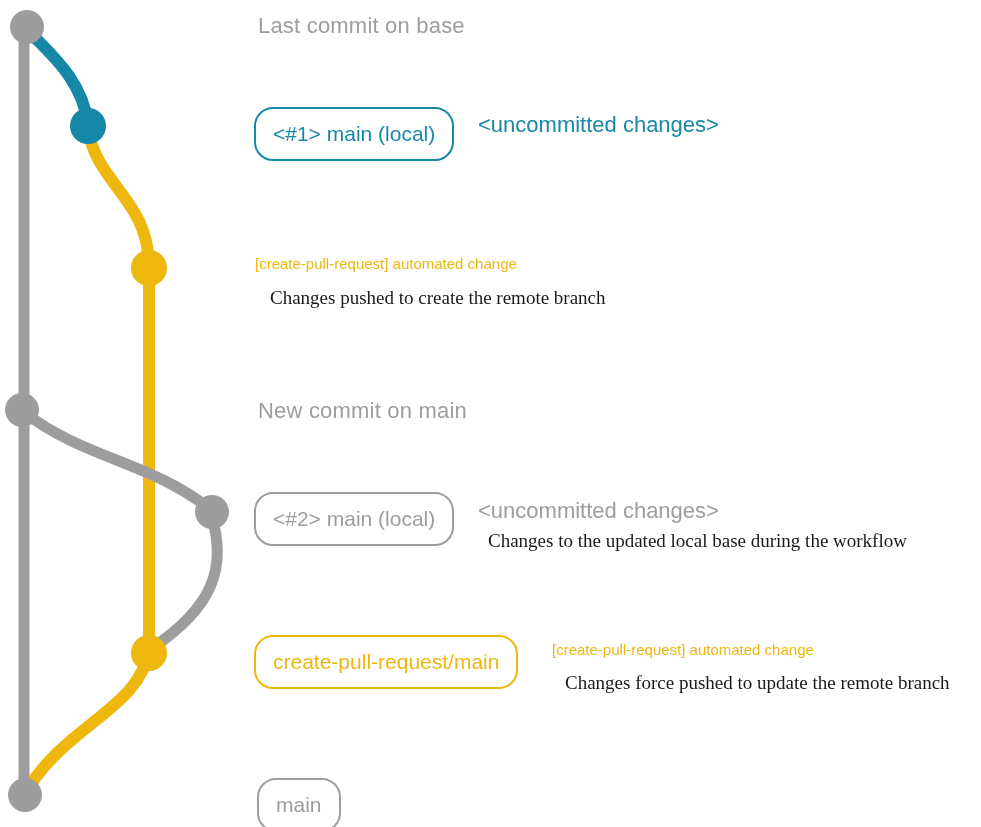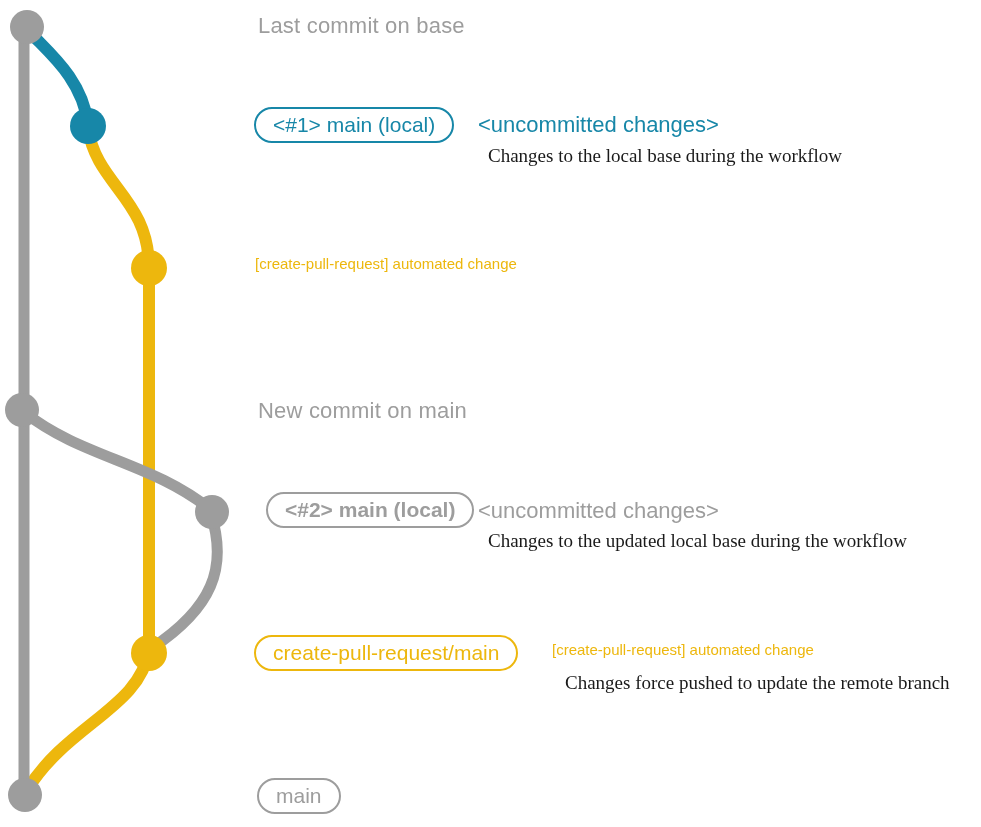--- a/index.html
+++ b/index.html
@@ -19,21 +19,21 @@
   .heading {
     font-size: 22px;
     color: var(--color-gray);
     letter-spacing: 0.2px;
   }
 
   .branch-box {
     display: inline-block;
     border: 2px solid;
     border-radius: 19px;
-    padding: 3px 17px;
+    padding: 12px 17px;
     font-size: 21px;
     line-height: 1.25;
     background: #ffffff;
   }
   .box-teal   { color: var(--color-teal);   border-color: var(--color-teal); }
   .box-gray   { color: var(--color-gray);   border-color: var(--color-gray); }
   .box-yellow { color: var(--color-yellow); border-color: var(--color-yellow); }
 
   .status-teal { font-size: 22px; color: var(--color-teal); }
   .status-gray { font-size: 22px; color: var(--color-gray); }
@@ -79,27 +79,27 @@
     <circle cx="22" cy="410" r="17" class="fill-gray"></circle>
     <circle cx="212" cy="512" r="17" class="fill-gray"></circle>
     <circle cx="149" cy="653" r="18" class="fill-yellow"></circle>
     <circle cx="25" cy="795" r="17" class="fill-gray"></circle>
   </svg>
 
   <div class="abs heading" style="left:258px; top:13px;">Last commit on base</div>
 
   <div class="abs branch-box box-teal" style="left:254px; top:107px;">&lt;#1&gt; main (local)</div>
   <div class="abs status-teal" style="left:478px; top:112px;">&lt;uncommitted changes&gt;</div>
-  <div class="abs desc" style="left:488px; top:145px;">Changes to the local base during the workflow</div>
 
   <div class="abs msg-yellow" style="left:255px; top:255px;">[create-pull-request] automated change</div>
+  <div class="abs desc" style="left:270px; top:287px;">Changes pushed to create the remote branch</div>
 
   <div class="abs heading" style="left:258px; top:398px;">New commit on main</div>
 
-  <div class="abs branch-box box-gray" style="left:266px; top:492px;font-weight:bold;">&lt;#2&gt; main (local)</div>
+  <div class="abs branch-box box-gray" style="left:254px; top:492px;">&lt;#2&gt; main (local)</div>
   <div class="abs status-gray" style="left:478px; top:498px;">&lt;uncommitted changes&gt;</div>
   <div class="abs desc" style="left:488px; top:530px;">Changes to the updated local base during the workflow</div>
 
   <div class="abs branch-box box-yellow" style="left:254px; top:635px;">create-pull-request/main</div>
   <div class="abs msg-yellow" style="left:552px; top:641px;">[create-pull-request] automated change</div>
   <div class="abs branch-box box-gray" style="left:257px; top:778px;">main</div>
 
   <div class="abs desc" style="left:565px; top:672px;">Changes force pushed to update the remote branch</div>
 
 </div>

